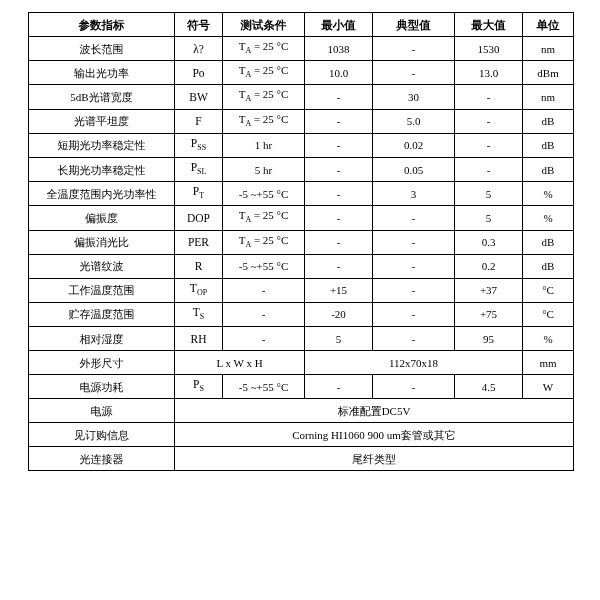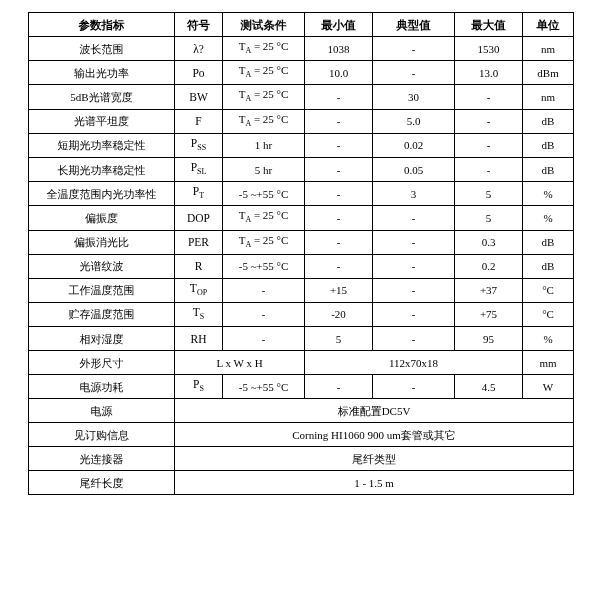--- a/index.html
+++ b/index.html
@@ -230,19 +230,15 @@
           <td colspan="6">标准配置DC5V</td>
         </tr>
         <tr class="footrow">
           <td class="param">见订购信息</td>
           <td colspan="6">Corning HI1060 900 um套管或其它</td>
         </tr>
         <tr class="footrow">
           <td class="param">光连接器</td>
           <td colspan="6">尾纤类型</td>
         </tr>
-        <tr class="footrow">
-          <td class="param">尾纤长度</td>
-          <td colspan="6">1 - 1.5 m</td>
-        </tr>
       </tbody>
   </table>
 </div>
 
 </body></html>

